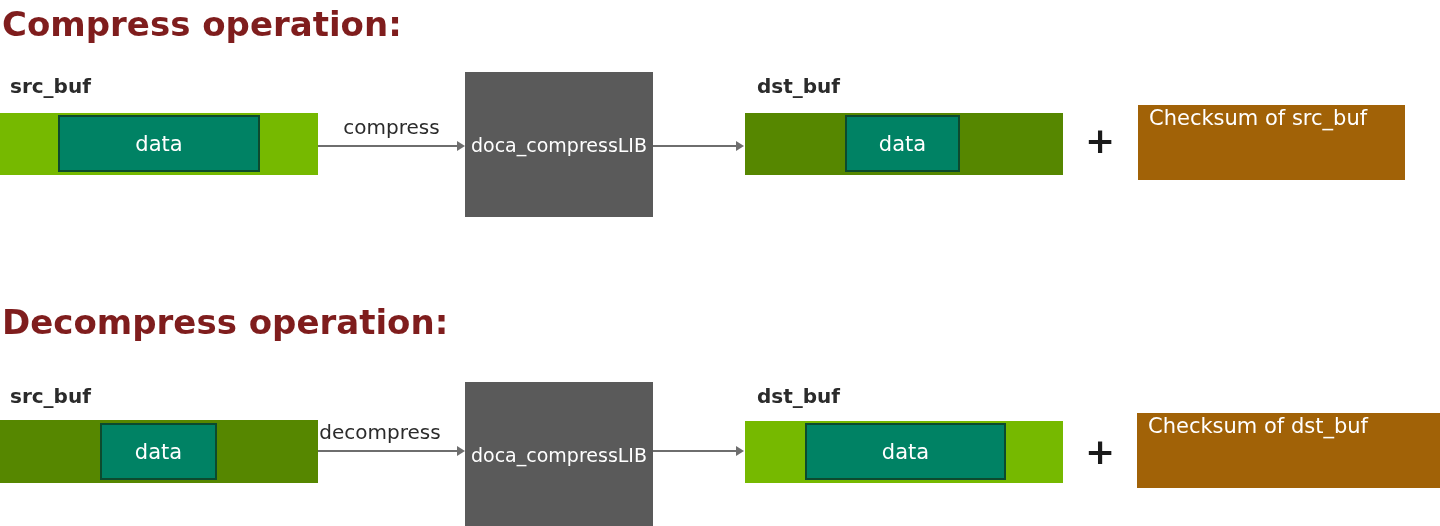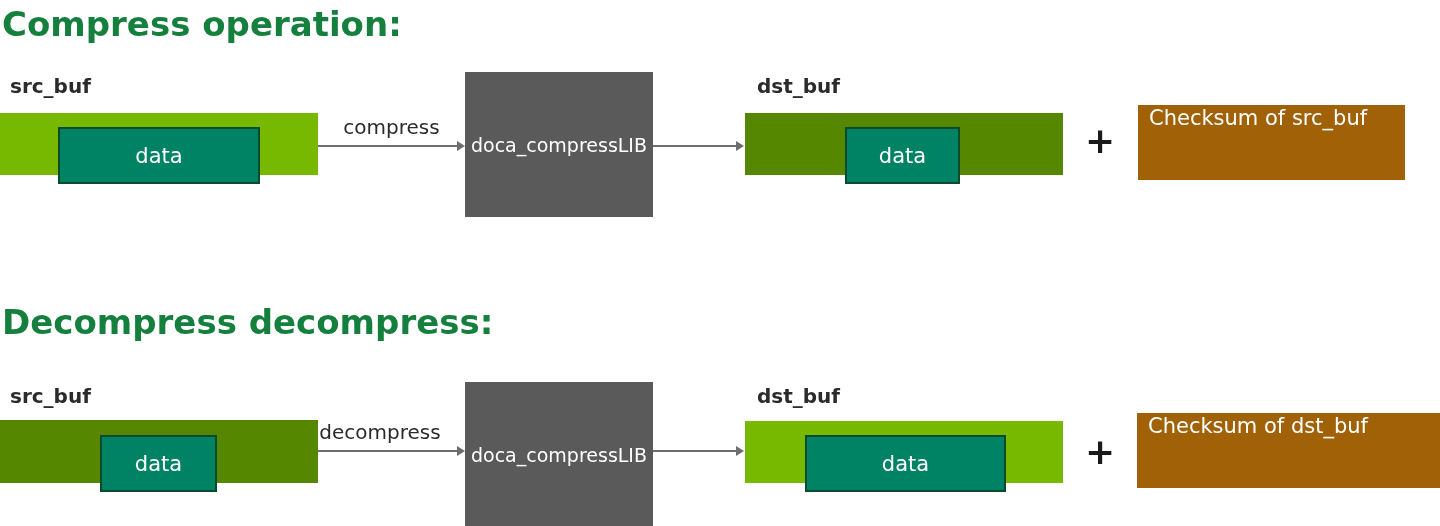--- a/index.html
+++ b/index.html
@@ -3,36 +3,36 @@
 <meta charset="utf-8">
 <style>
   html,body{margin:0;padding:0;}
   body{
     width:1440px;height:526px;position:relative;overflow:hidden;
     background:#ffffff;
     font-family:"DejaVu Sans","Liberation Sans",sans-serif;
   }
   .abs{position:absolute;}
   .section-title{
-    font-size:34px;font-weight:600;color:#15803d;letter-spacing:0px;
+    font-size:34px;font-weight:600;color:#7f1d1d;letter-spacing:0px;
     white-space:nowrap;
   }
   .buf-label{
     font-size:20px;color:#2b2b2b;white-space:nowrap;font-weight:bold;
   }
   .buffer-bar{
     position:absolute;height:62px;
   }
   .bar-green-light{background:#76b900;}
   .bar-green-dark{background:#568700;}
   .data-box{
     position:absolute;top:2px;height:57px;
     background:#008264;border:2px solid #0c4a2e;box-sizing:border-box;
     display:flex;align-items:center;justify-content:center;
-    color:#ffffff;font-size:21px;margin-top:12px;
+    color:#ffffff;font-size:21px;
   }
   .lib-box{
     position:absolute;width:188px;background:#5a5a5a;
     display:flex;flex-direction:row;align-items:center;justify-content:center;
     color:#ffffff;font-size:19px;line-height:26px;text-align:center;
   }
   .arrow{position:absolute;height:12px;}
   .arrow-line{
     position:absolute;left:0;right:6px;top:5px;height:1.5px;background:#6e6e6e;
   }
@@ -91,21 +91,21 @@
     <span>data</span>
   </div>
 </div>
 
 <div class="plus-sign" style="left:1084px;top:123px">+</div>
 
 <div class="checksum-box" style="left:1138px;top:105px;width:267px">
   <span>Checksum of src_buf</span>
 </div>
 
-<div class="abs section-title" style="left:2px;top:302px">Decompress decompress:</div>
+<div class="abs section-title" style="left:2px;top:302px">Decompress operation:</div>
 
 <div class="abs buf-label" style="left:10px;top:384px">src_buf</div>
 
 <div class="buffer-bar bar-green-dark" style="left:0;top:420px;width:318px;height:63px">
   <div class="data-box" style="left:100px;top:3px;width:117px">
     <span>data</span>
   </div>
 </div>
 
 <div class="op-label" style="left:318px;top:420px;width:124px">decompress</div>

